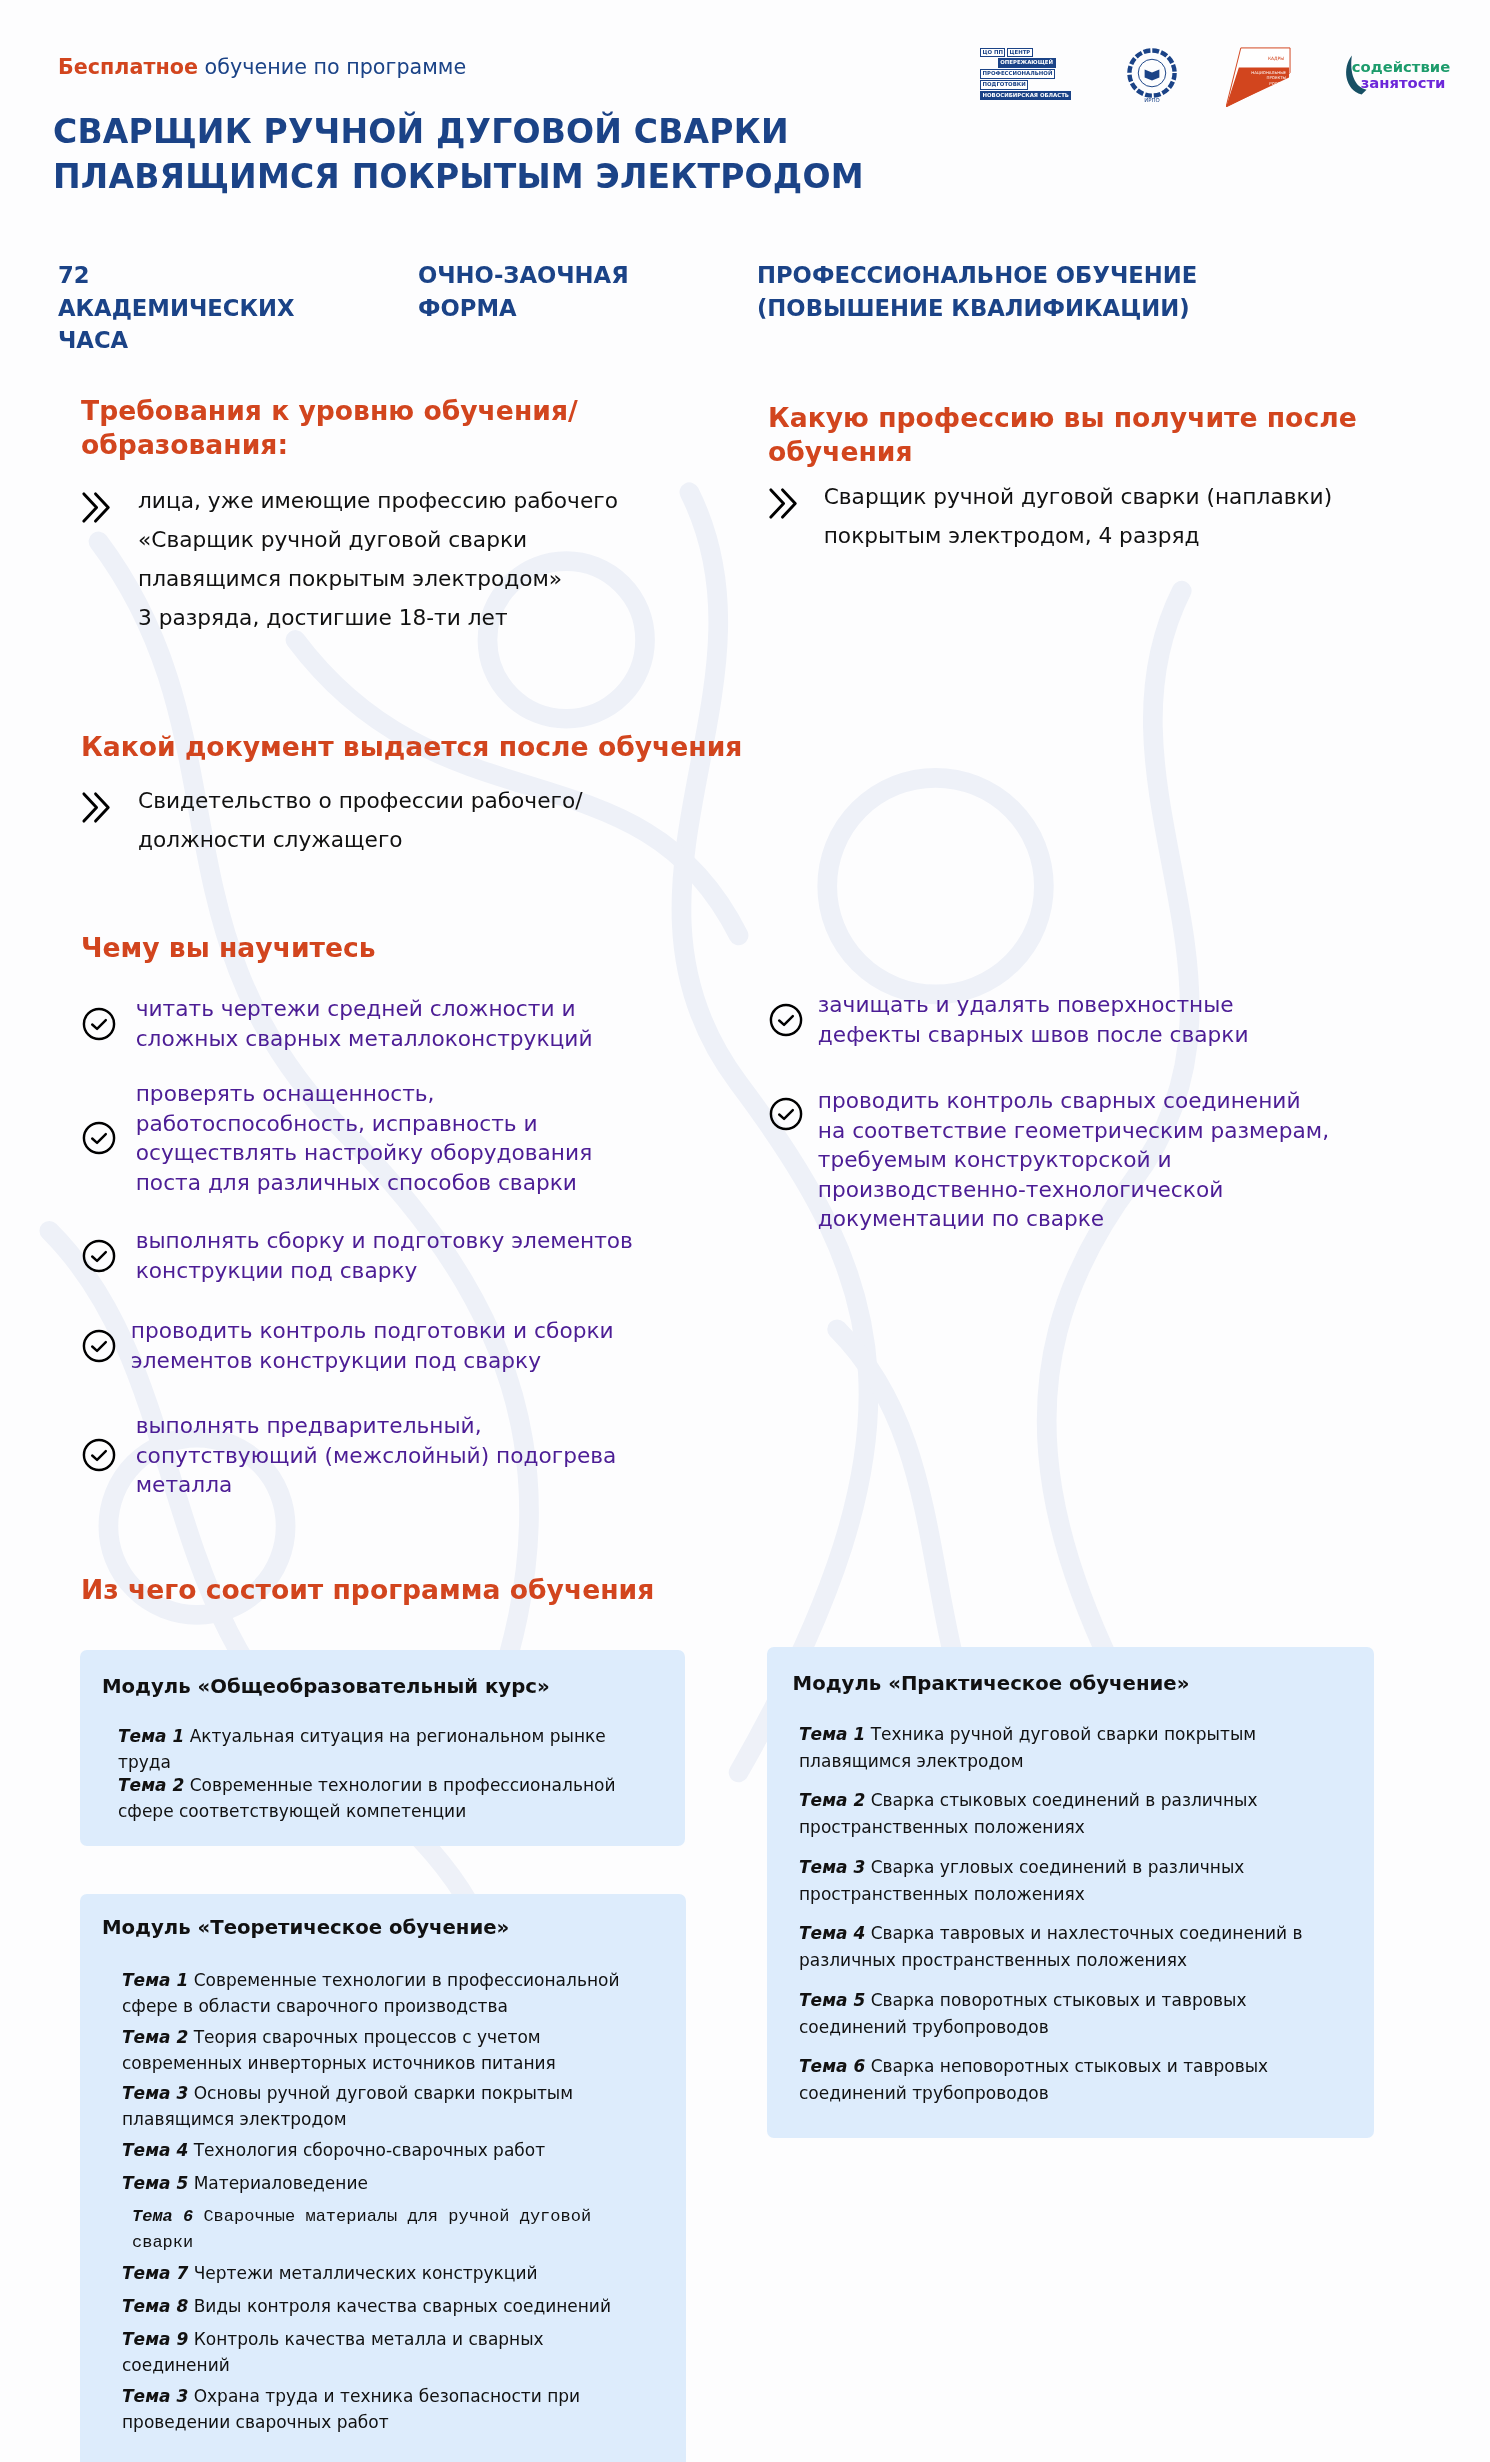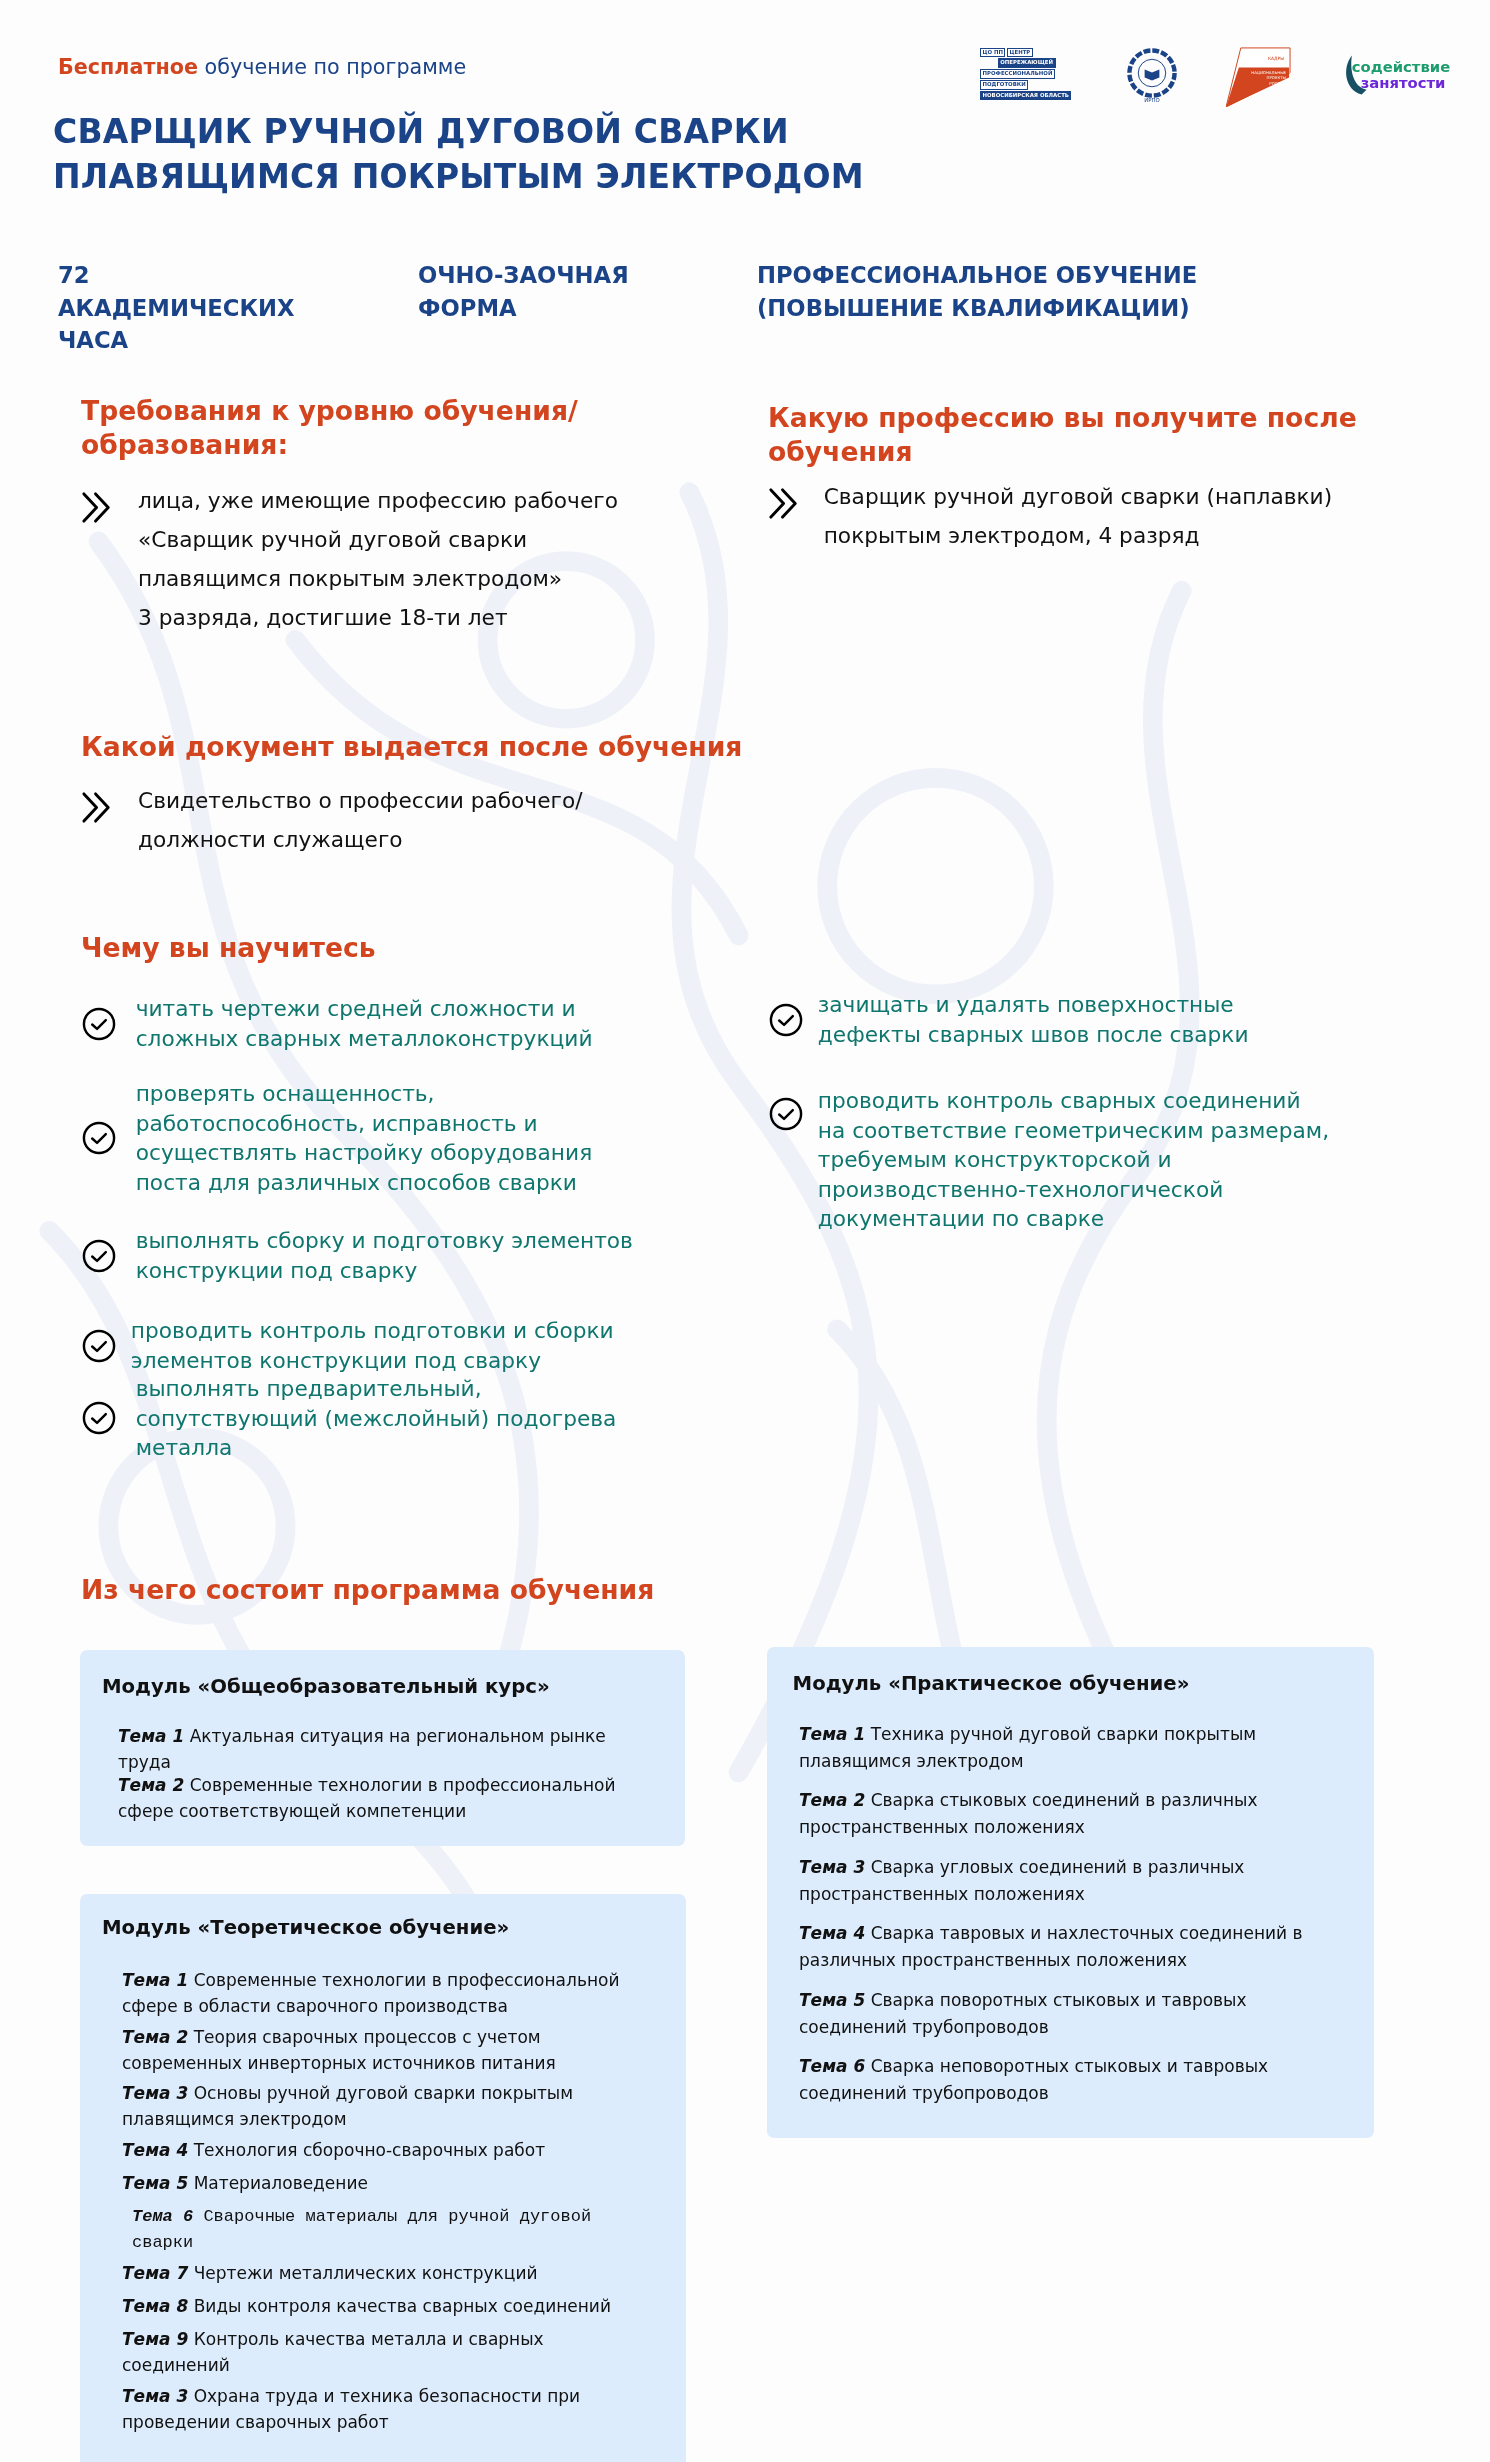--- a/index.html
+++ b/index.html
@@ -36,21 +36,21 @@
   .sec-h { font-weight: bold; color: #d2451e; font-size: 26.6px; line-height: 34px; }
   .body-txt { font-size: 21.7px; line-height: 39px; color: #111; }
 
   .bullet-row { display: flex; align-items: flex-start; }
   .chev { width: 35px; height: 35px; flex: 0 0 auto; margin-top: 2px; }
   .chev svg { width: 35px; height: 35px; }
 
   .check-row { position: absolute; display: flex; align-items: center; }
   .check-ic { width: 36px; height: 36px; flex: 0 0 auto; }
   .check-ic svg { width: 36px; height: 36px; }
-  .check-txt { font-size: 21.7px; line-height: 29.5px; color: #0f766e; }
+  .check-txt { font-size: 21.7px; line-height: 29.5px; color: #4c1d95; }
 
   
   .module { position: absolute; background: #ddecfc; border-radius: 6.9px; }
   .module-title { position: absolute; font-weight: bold; font-size: 19.7px; color: #111; white-space: nowrap; }
   .topic { position: absolute; font-size: 17px; line-height: 25.6px; color: #111; }
   .topic b { font-style: italic; font-weight: bold; }
 </style>
 </head>
 <body>
 
@@ -220,21 +220,21 @@
 <div class="check-row" style="left:81px; top:1316px;">
   <span class="check-ic"><svg viewBox="0 0 74 74">
         <circle cx="37" cy="37" r="31" fill="none" stroke="#000" stroke-width="5"></circle>
         <path d="M23 38 L33 47 L51 29" fill="none" stroke="#000" stroke-width="5" stroke-linecap="round" stroke-linejoin="round"></path>
       </svg></span>
   <div class="check-txt" style="margin-left:13.8px">
     <div>проводить контроль подготовки и сборки</div>
     <div>элементов конструкции под сварку</div>
   </div>
 </div>
-<div class="check-row" style="left:81px; top:1374px;">
+<div class="check-row" style="left:81px; top:1411px;">
   <span class="check-ic"><svg viewBox="0 0 74 74">
         <circle cx="37" cy="37" r="31" fill="none" stroke="#000" stroke-width="5"></circle>
         <path d="M23 38 L33 47 L51 29" fill="none" stroke="#000" stroke-width="5" stroke-linecap="round" stroke-linejoin="round"></path>
       </svg></span>
   <div class="check-txt" style="margin-left:18.7px">
     <div>выполнять предварительный,</div>
     <div>сопутствующий (межслойный) подогрева</div>
     <div>металла</div>
   </div>
 </div>

